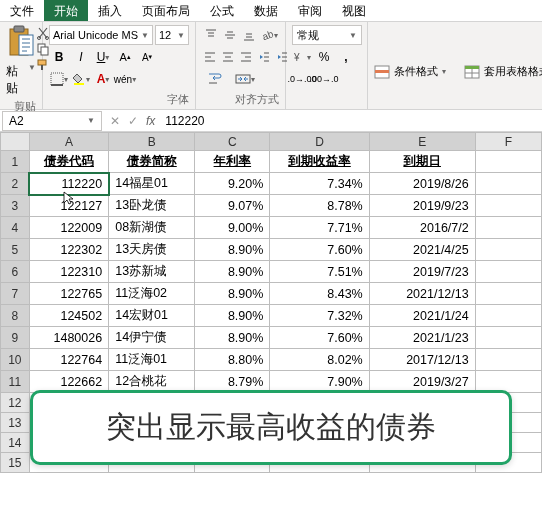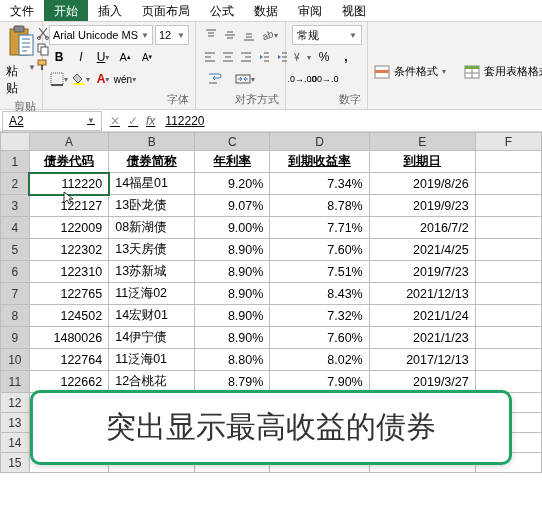--- a/index.html
+++ b/index.html
@@ -10,21 +10,21 @@
   .ribbon { display: flex; background: #f3f2f1; height: 88px; border-bottom: 1px solid #d4d4d4; }
   .group { border-right: 1px solid #d4d4d4; padding: 3px 6px 0; display: flex; flex-direction: column; justify-content: space-between; }
   .group-label { text-align: right; color: #666; font-size: 11px; padding: 2px 0; }
   .group-body { flex: 1; display: flex; flex-direction: column; gap: 2px; }
   .paste-icon { width: 30px; height: 36px; margin: 0 auto; }
   .pbtn { display: flex; align-items: center; justify-content: center; }
   .fontrow { display: flex; gap: 2px; align-items: center; }
   .fontsel { border: 1px solid #c8c6c4; background: #fff; font-size: 11px; padding: 1px 3px; width: 104px; height: 20px; display:flex; align-items:center; justify-content:space-between;}
   .sizesel { border: 1px solid #c8c6c4; background: #fff; font-size: 11px; padding: 1px 3px; width: 34px; height: 20px; display:flex; align-items:center; justify-content:space-between;}
   .ibtn { width: 20px; height: 20px; display: flex; align-items: center; justify-content: center; border: 1px solid transparent; }
-  .namebox-row { display: flex; height: 22px; border-bottom: 1px solid #d4d4d4; align-items: center; background:#fff;text-decoration:underline;}
+  .namebox-row { display: flex; height: 22px; border-bottom: 1px solid #d4d4d4; align-items: center; background:#fff;}
   .namebox { width: 100px; border: 1px solid #c8c6c4; padding: 2px 6px; font-size: 12px; margin: 1px 4px 1px 2px; background:#fff; display:flex; align-items:center; justify-content:space-between;}
   .fx-btn { width: 18px; text-align: center; color: #999; }
   .fx-lbl { font-style: italic; color: #666; padding: 0 4px;}
   .formula { flex: 1; padding: 2px 6px; font-size: 12px; }
   .sheet { position: relative; }
   table { border-collapse: collapse; width: 100%; }
   th.colhdr, td.rowhdr { background: #e6e6e6; border: 1px solid #bdbdbd; font-weight: normal; text-align: center; color: #333; font-size: 12px;}
   th.colhdr { height: 18px; }
   th.colhdr.sel { background: #d2d2d2; }
   td.rowhdr { width: 26px; }
@@ -253,21 +253,20 @@
           </div>
         <div class="ibtn">
             <b>,</b>
           </div>
       </div>
       <div class="fontrow">
         <div class="ibtn" style="font-size:9px">.0→.00</div>
         <div class="ibtn" style="font-size:9px">.00→.0</div>
       </div>
     </div>
-    <div class="group-label">数字</div>
   </div>
 
   <div class="group" style="flex:1">
     <div class="group-body styles-list" style="padding-top:4px">
       <div class="row">
           <svg width="16" height="14">
             <rect x="1" y="1" width="14" height="12" fill="#fff" stroke="#888"></rect>
             <rect x="1" y="5" width="14" height="3" fill="#e27c52"></rect>
           </svg>
           <span>条件格式</span>

